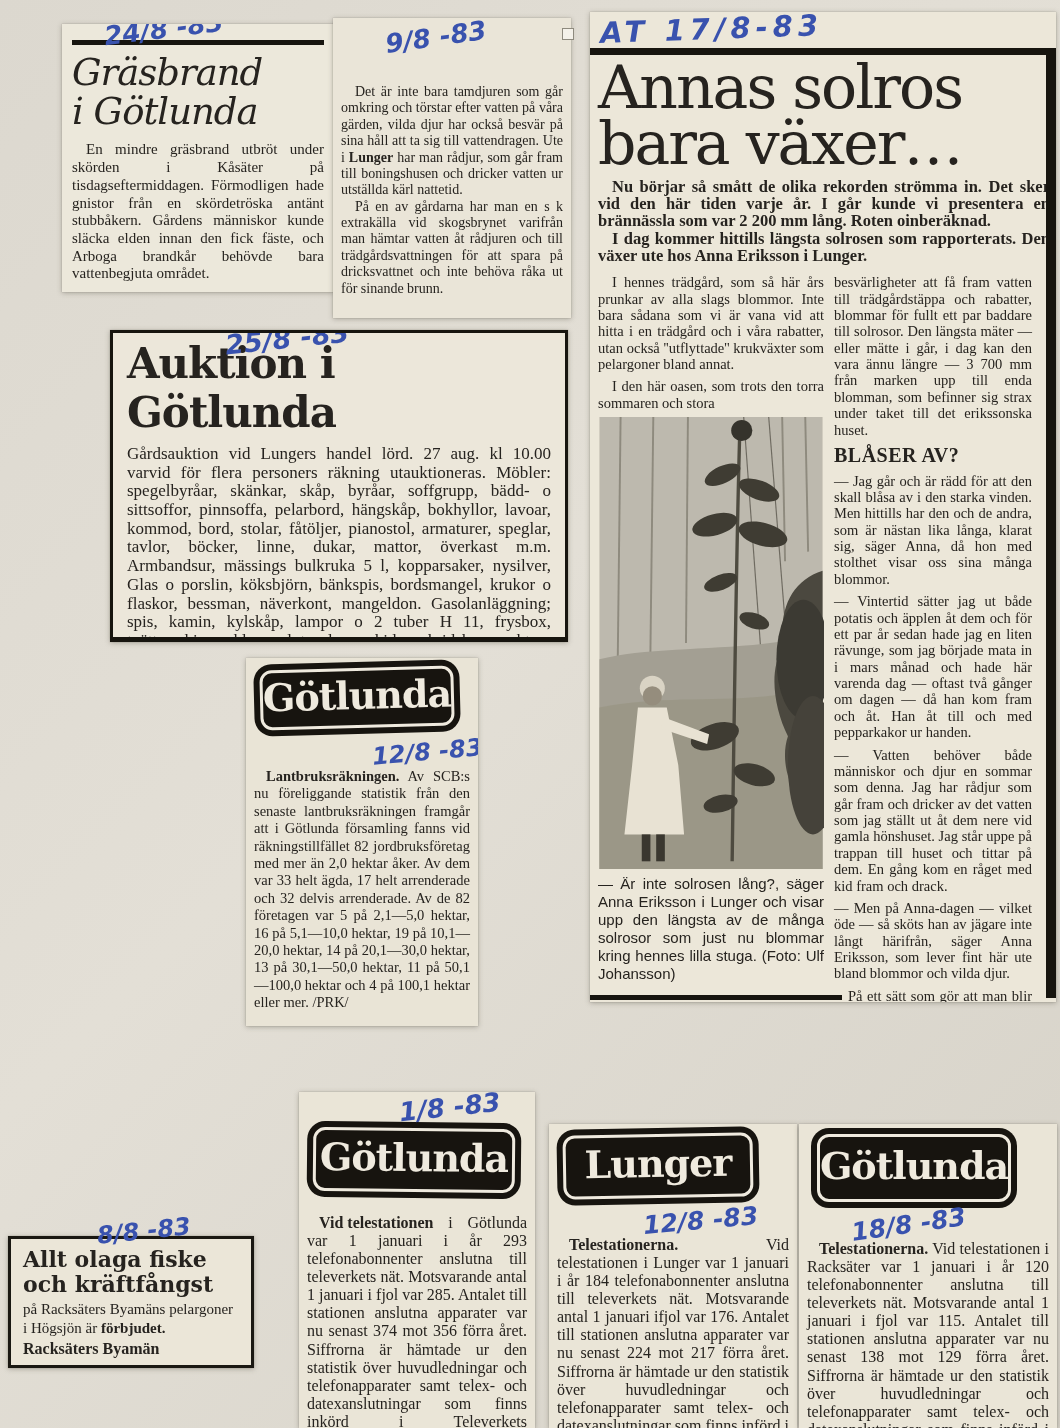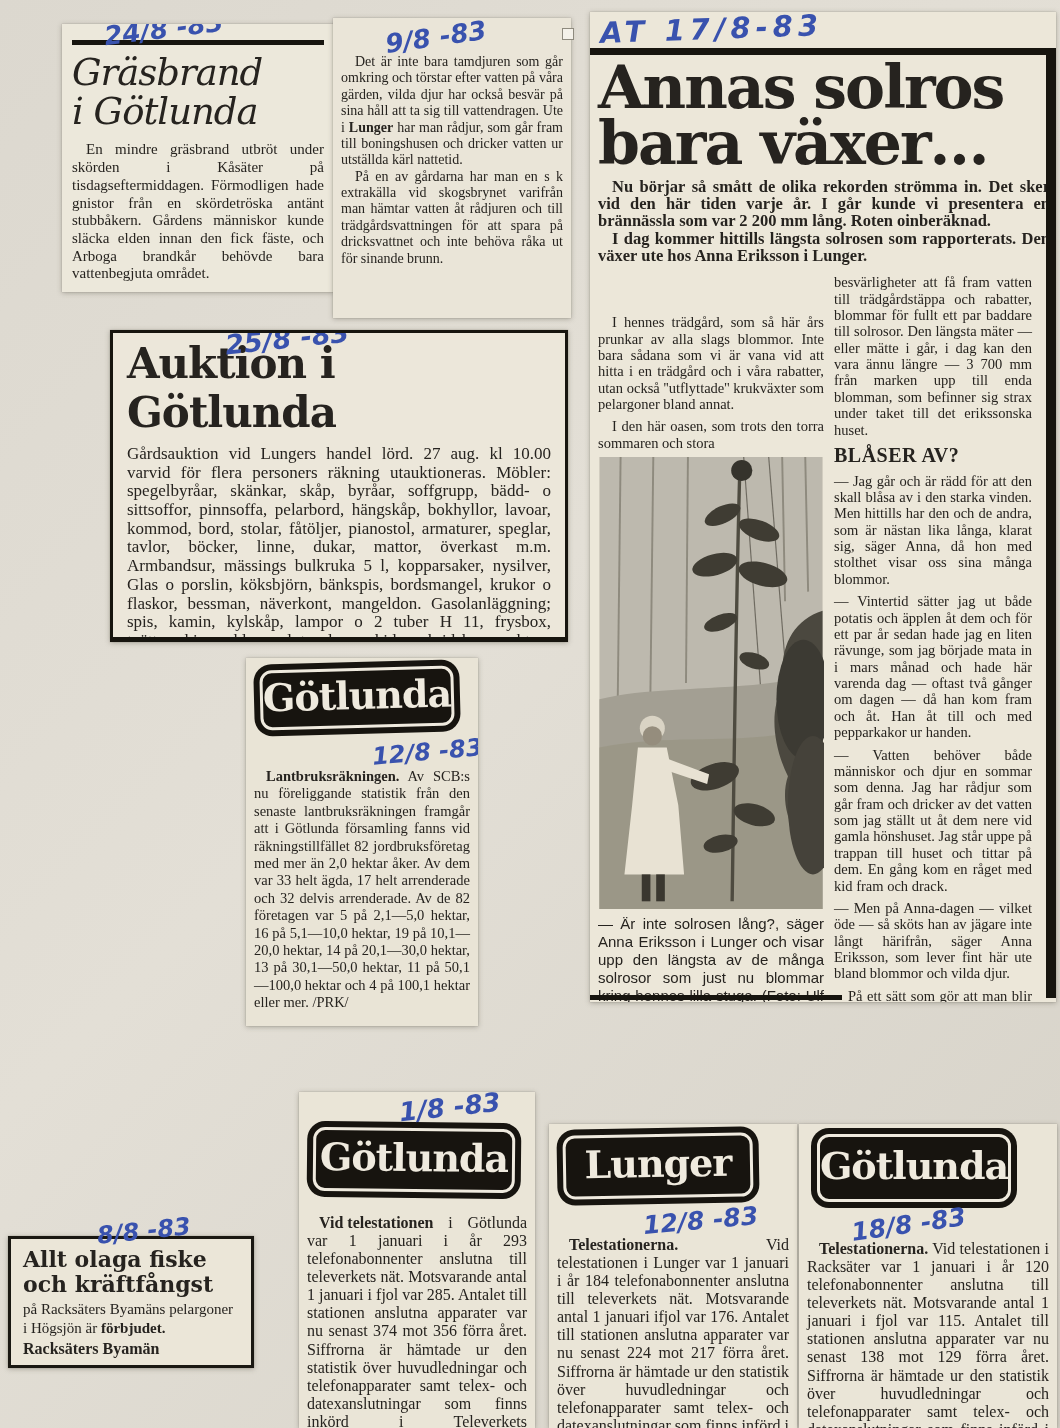--- a/index.html
+++ b/index.html
@@ -29,35 +29,35 @@
   
   .clip-grasbrand{left:62px;top:24px;width:272px;height:268px;padding:0 10px;box-sizing:border-box;background:#ece8db;}
   .clip-grasbrand .toprule{height:5px;margin-top:16px;}
   .clip-grasbrand h1{
     font-family:"DejaVu Serif", serif;font-style:italic;font-weight:normal;
     font-size:37px;line-height:1.06;margin:8px 0 10px;letter-spacing:-1px;
   }
   .clip-grasbrand .body{font-size:15px;line-height:1.18;}
   
   .clip-vatten{left:333px;top:18px;width:238px;height:300px;padding:0 8px;box-sizing:border-box;background:#eae5d8;}
-  .clip-vatten .body{margin-top:36px;font-size:14px;line-height:1.17;}
+  .clip-vatten .body{margin-top:66px;font-size:14px;line-height:1.17;}
   .tiny-square{position:absolute;left:562px;top:28px;width:10px;height:10px;background:#f4f1e9;border:1px solid #8e8a7e;}
   
   .clip-solros{left:590px;top:12px;width:466px;height:990px;padding:0 0 0 8px;box-sizing:border-box;background:#ece7d9;}
   .clip-solros .toprule{position:absolute;left:0;top:36px;width:100%;height:7px;}
   .clip-solros .sidebar-strip{position:absolute;right:0;top:36px;bottom:4px;width:10px;background:#17150f;}
   .clip-solros .bottomrule{position:absolute;left:0;bottom:2px;width:252px;height:5px;background:#17150f;}
   .clip-solros h1{
-    font-family:"DejaVu Serif", serif;font-weight:bold;
+    font-family:"DejaVu Serif", serif;font-weight:normal;
     font-size:60px;line-height:0.93;letter-spacing:-2px;
     margin:48px 0 6px;
   }
   .clip-solros .intro{font-size:16.5px;font-weight:bold;line-height:1.05;width:452px;}
   .clip-solros .cols{display:flex;margin-top:10px;}
-  .col-left{width:236px;padding-right:10px;box-sizing:border-box;margin-top:40px;}
+  .col-left{width:236px;padding-right:10px;box-sizing:border-box;}
   .col-right{width:212px;padding-right:14px;box-sizing:border-box;}
   .artbody{font-size:14.5px;line-height:1.13;}
   .artbody p{margin:0 0 6px;}
   .photo{display:block;width:226px;height:452px;margin:4px 0 6px;}
   .caption{font-family:"Liberation Sans", sans-serif;font-size:15px;line-height:1.2;}
   .subhead{font-weight:bold;font-size:20px;margin:8px 0 2px;letter-spacing:.5px;}
   
   .clip-auktion{
     left:110px;top:330px;width:458px;height:312px;box-sizing:border-box;
     border:3px solid #17150f;border-bottom-width:5px;

